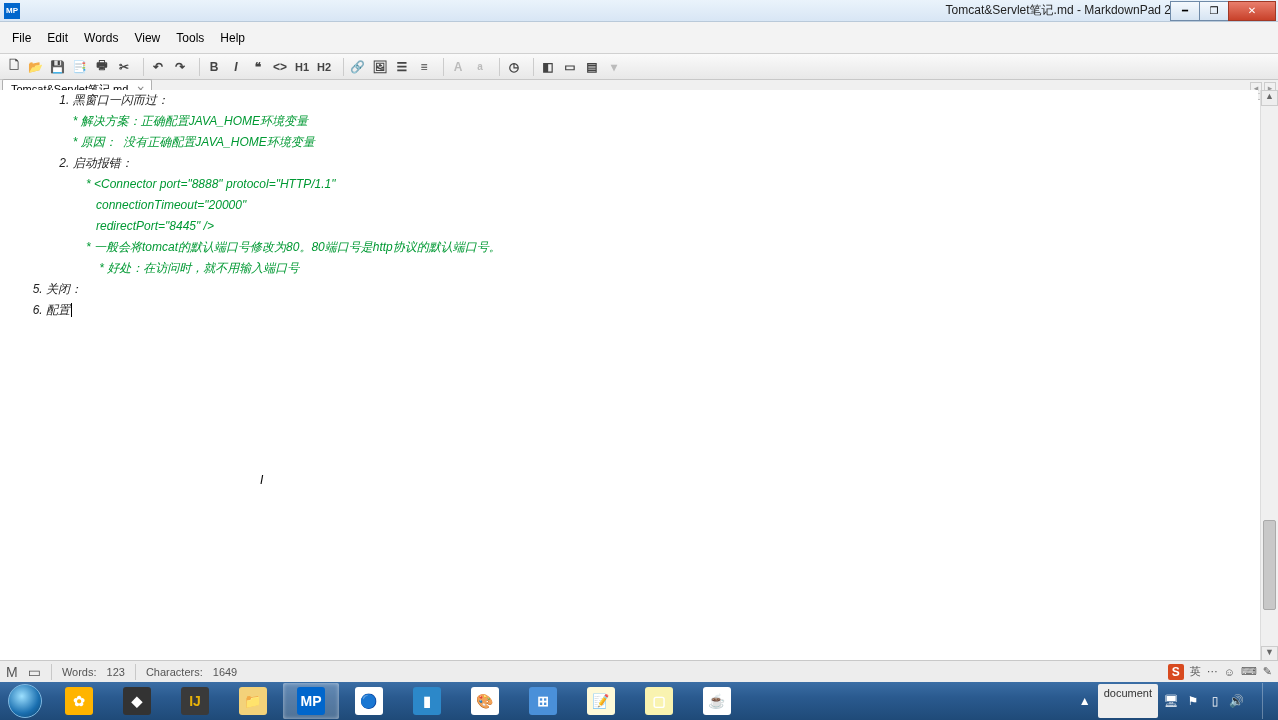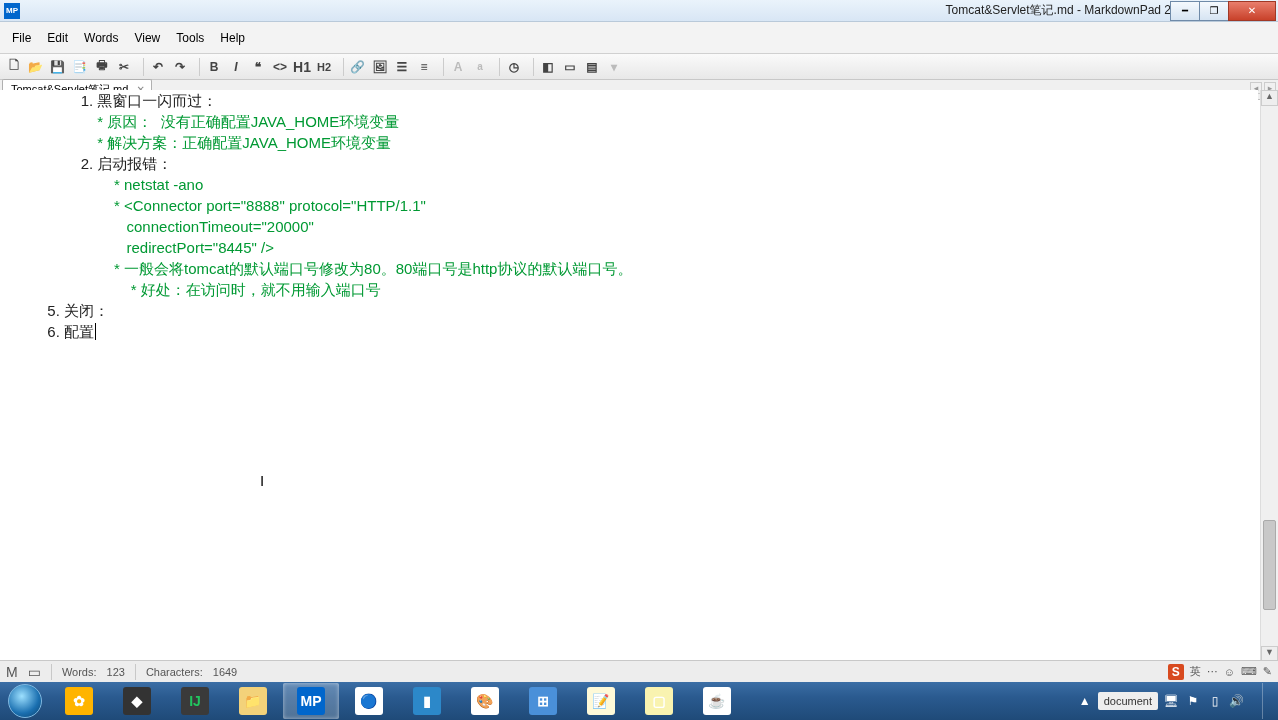--- a/index.html
+++ b/index.html
@@ -24,21 +24,21 @@
 .tbtn.fade { color: #bbb; }
 
 
 .tabbar { height: 20px; background: #f0f0f0; border-bottom: 1px solid #c0c0c0; display: flex; align-items: flex-end; padding-left: 2px; position: relative; }
 .tab { background: #fff; border: 1px solid #b0b0b0; border-bottom: none; font-size: 11px; padding: 2px 4px 2px 8px; display: flex; align-items: center; gap: 6px; border-radius: 2px 2px 0 0; }
 .tab .x { color: #888; font-size: 10px; padding: 0 2px; }
 .tabbar-arrows { position: absolute; right: 2px; top: 2px; display: flex; gap: 2px; font-size: 9px; color: #999; }
 .tabbar-arrows span { border:1px solid #ccc; width:12px; height:12px; text-align:center; line-height:10px; }
 
 
-.editor { position: absolute; top: 90px; left: 0; right: 20px; bottom: 58px; background: #fff; overflow: hidden; font-family: Consolas, "Microsoft YaHei", monospace; font-size: 15px; line-height: 21px; padding-left: 14px; color: #333; }
+.editor { position: absolute; top: 90px; left: 0; right: 20px; bottom: 58px; background: #fff; overflow: hidden; font-family: Consolas, "Microsoft YaHei", monospace; font-size: 12px; line-height: 21px; padding-left: 6px; color: #333; font-style: italic; }
 .editor .ln { white-space: pre; }
 .green { color: #009933; }
 .black { color: #222; }
 .cursor::after { content: ""; border-left: 1px solid #000; margin-left: 1px; animation: blink 1s step-end infinite; }
 @keyframes blink { 50% { opacity: 0; } }
 .text-cursor { position: absolute; left: 260px; top: 380px; width: 1px; height: 16px; color: #000; }
 
 
 .vscroll { position: absolute; right: 0; top: 90px; bottom: 58px; width: 18px; background: #f0f0f0; border-left: 1px solid #ddd; }
 .vscroll .thumb { position: absolute; left: 2px; right: 2px; top: 430px; height: 90px; background: #c8c8c8; border: 1px solid #aaa; border-radius: 2px; }
@@ -55,21 +55,21 @@
 
 
 .taskbar { position: absolute; left: 0; right: 0; bottom: 0; height: 38px; background: linear-gradient(#3b6ea5,#2a5a8f 40%,#1f4a78); display: flex; align-items: center; }
 .start { width: 50px; height: 38px; display: flex; align-items: center; justify-content: center; }
 .start-orb { width: 34px; height: 34px; border-radius: 50%; background: radial-gradient(circle at 40% 35%, #9de0ff, #1a6fb0 60%, #0a3f6a); border: 1px solid #7fb8e0; }
 .tbicon { width: 56px; height: 36px; margin: 0 1px; display: flex; align-items: center; justify-content: center; border-radius: 2px; font-size:22px; color:#fff; }
 .tbicon.active { background: rgba(255,255,255,0.22); box-shadow: inset 0 0 4px rgba(255,255,255,0.5); }
 .tbicon .box { width:28px; height:28px; display:flex; align-items:center; justify-content:center; font-size:14px; font-weight:bold; border-radius:3px;}
 .tray { margin-left: auto; display: flex; align-items: center; height: 100%; color: #fff; font-size: 11px; padding-right: 6px; gap: 4px; }
 .tray .tricon { width:18px; text-align:center; font-size:12px;}
-.tray .ime { background:#eee; color:#333; padding:0 6px; height:18px; line-height:18px; font-size:11px; border-radius:2px;}
+.tray .ime { background:#eee; color:#333; padding:0 6px; height:34px; line-height:18px; font-size:11px; border-radius:2px;}
 .tray .clock { text-align: right; line-height: 13px; padding-left: 4px; }
 .tray .sdesk { width:10px; height:36px; border-left:1px solid rgba(255,255,255,0.3); margin-left:4px;}
 </style>
 </head>
 <body>
 
 <div class="titlebar">
   <div class="app-icon">MP</div>
   <div class="title-text">Tomcat&amp;Servlet笔记.md - MarkdownPad 2</div>
   <div class="window-buttons">
@@ -98,21 +98,21 @@
   <div class="tbtn sep"></div>
   <div class="tbtn">↶</div>
   <div class="tbtn">↷</div>
   <div class="tbtn sep"></div>
   <div class="tbtn">B</div>
   <div class="tbtn">
       <i>I</i>
     </div>
   <div class="tbtn">❝</div>
   <div class="tbtn">&lt;&gt;</div>
-  <div class="tbtn" style="font-size:14px;">H1</div>
+  <div class="tbtn" style="font-size:11px;">H1</div>
   <div class="tbtn" style="font-size:11px;">H2</div>
   <div class="tbtn sep"></div>
   <div class="tbtn">🔗</div>
   <div class="tbtn">🖼</div>
   <div class="tbtn">☰</div>
   <div class="tbtn">≡</div>
   <div class="tbtn sep"></div>
   <div class="tbtn fade">A</div>
   <div class="tbtn fade" style="font-size:10px;">a</div>
   <div class="tbtn sep"></div>
@@ -130,25 +130,24 @@
     <span class="x">✕</span>
   </div>
   <div class="tabbar-arrows">
     <span>◂</span>
     <span>▸</span>
   </div>
 </div>
 
 <div class="editor">
   <div class="ln black">                1. 黑窗口一闪而过：</div>
+  <div class="ln green">                    * 解决方案：正确配置JAVA_HOME环境变量</div>
   <div class="ln green">                    * 原因：  没有正确配置JAVA_HOME环境变量</div>
-  <div class="ln green">                    * 解决方案：正确配置JAVA_HOME环境变量</div>
   <div class="ln"></div>
   <div class="ln black">                2. 启动报错：</div>
-  <div class="ln green">                        * netstat -ano</div>
   <div class="ln green">                        * &lt;Connector port="8888" protocol="HTTP/1.1"</div>
   <div class="ln green">                           connectionTimeout="20000"</div>
   <div class="ln green">                           redirectPort="8445" /&gt;</div>
   <div class="ln green">                        * 一般会将tomcat的默认端口号修改为80。80端口号是http协议的默认端口号。</div>
   <div class="ln green">                            * 好处：在访问时，就不用输入端口号</div>
   <div class="ln black">        5. 关闭：</div>
   <div class="ln black cursor">        6. 配置</div>
   <div class="text-cursor">I</div>
 </div>
 
@@ -181,21 +180,21 @@
   <div class="start">
       <div class="start-orb"></div>
     </div>
   <div class="tbicon">
       <div class="box" style="background:#ffb400;">✿</div>
     </div>
   <div class="tbicon">
       <div class="box" style="background:#333;color:#fff;">◆</div>
     </div>
   <div class="tbicon">
-      <div class="box" style="background:#3a3a3a;color:#22c55e;">IJ</div>
+      <div class="box" style="background:#3a3a3a;color:#eab308;">IJ</div>
     </div>
   <div class="tbicon">
       <div class="box" style="background:#f3d27a;">📁</div>
     </div>
   <div class="tbicon active">
       <div class="box" style="background:#0066cc;color:#fff;">MP</div>
     </div>
   <div class="tbicon">
       <div class="box" style="background:#fff;">🔵</div>
     </div>

